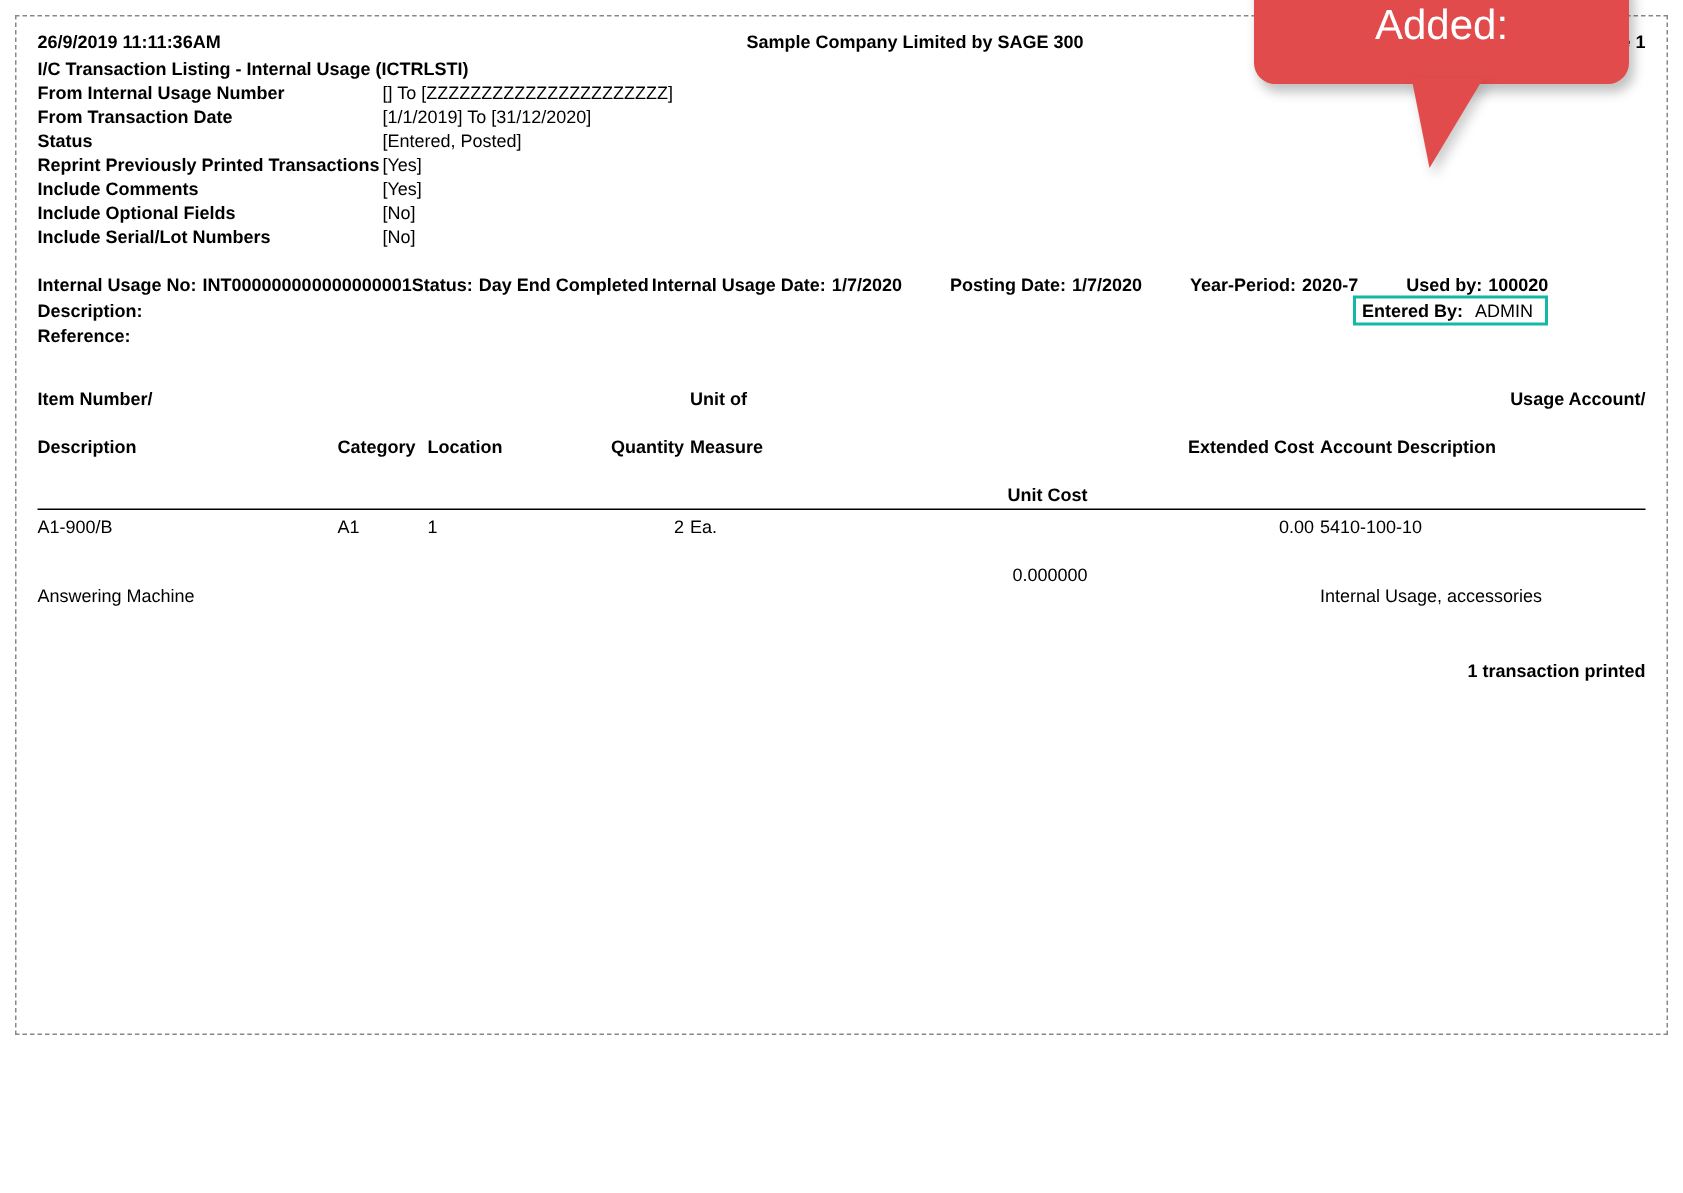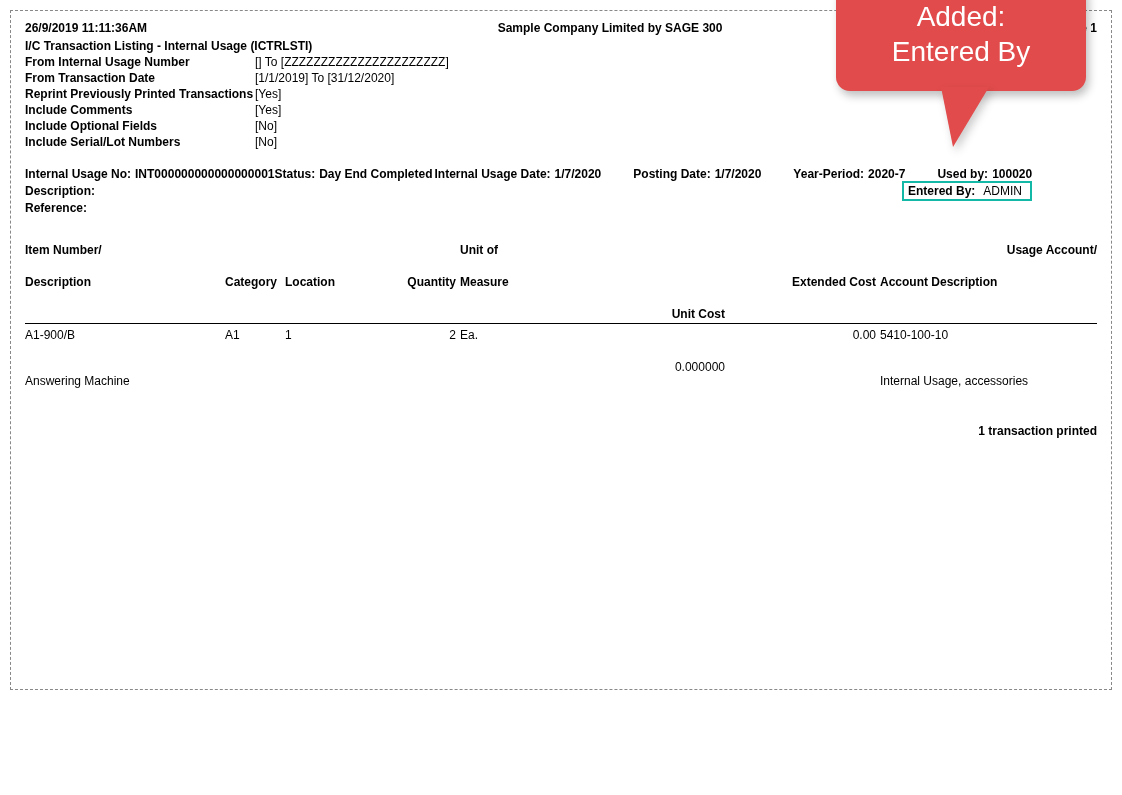--- a/index.html
+++ b/index.html
@@ -106,38 +106,41 @@
       filter: drop-shadow(3px 5px 4px rgba(0,0,0,0.2));
     }
   </style>
 </head>
 <body>
 
 <div class="page">
 
   <div class="callout callout-shadow">
     <span>Added:</span><br>
-    <span>Entered By</span>
   </div>
 
   <div class="header-row">
     <span>26/9/2019 11:11:36AM</span>
     <span>Sample Company Limited by SAGE 300</span>
     <span>ge 1</span>
   </div>
   <div class="report-title">I/C Transaction Listing - Internal Usage (ICTRLSTI)</div>
 
   <div class="params">
     <div class="param-row">
         <span class="param-label">From Internal Usage Number</span>
         <span>[]  To  [ZZZZZZZZZZZZZZZZZZZZZZ]</span>
       </div>
     <div class="param-row">
         <span class="param-label">From Transaction Date</span>
         <span>[1/1/2019]  To  [31/12/2020]</span>
+      </div>
+    <div class="param-row">
+        <span class="param-label">Status</span>
+        <span>[Entered, Posted]</span>
       </div>
     <div class="param-row">
         <span class="param-label">Reprint Previously Printed Transactions</span>
         <span>[Yes]</span>
       </div>
     <div class="param-row">
         <span class="param-label">Include Comments</span>
         <span>[Yes]</span>
       </div>
     <div class="param-row">

